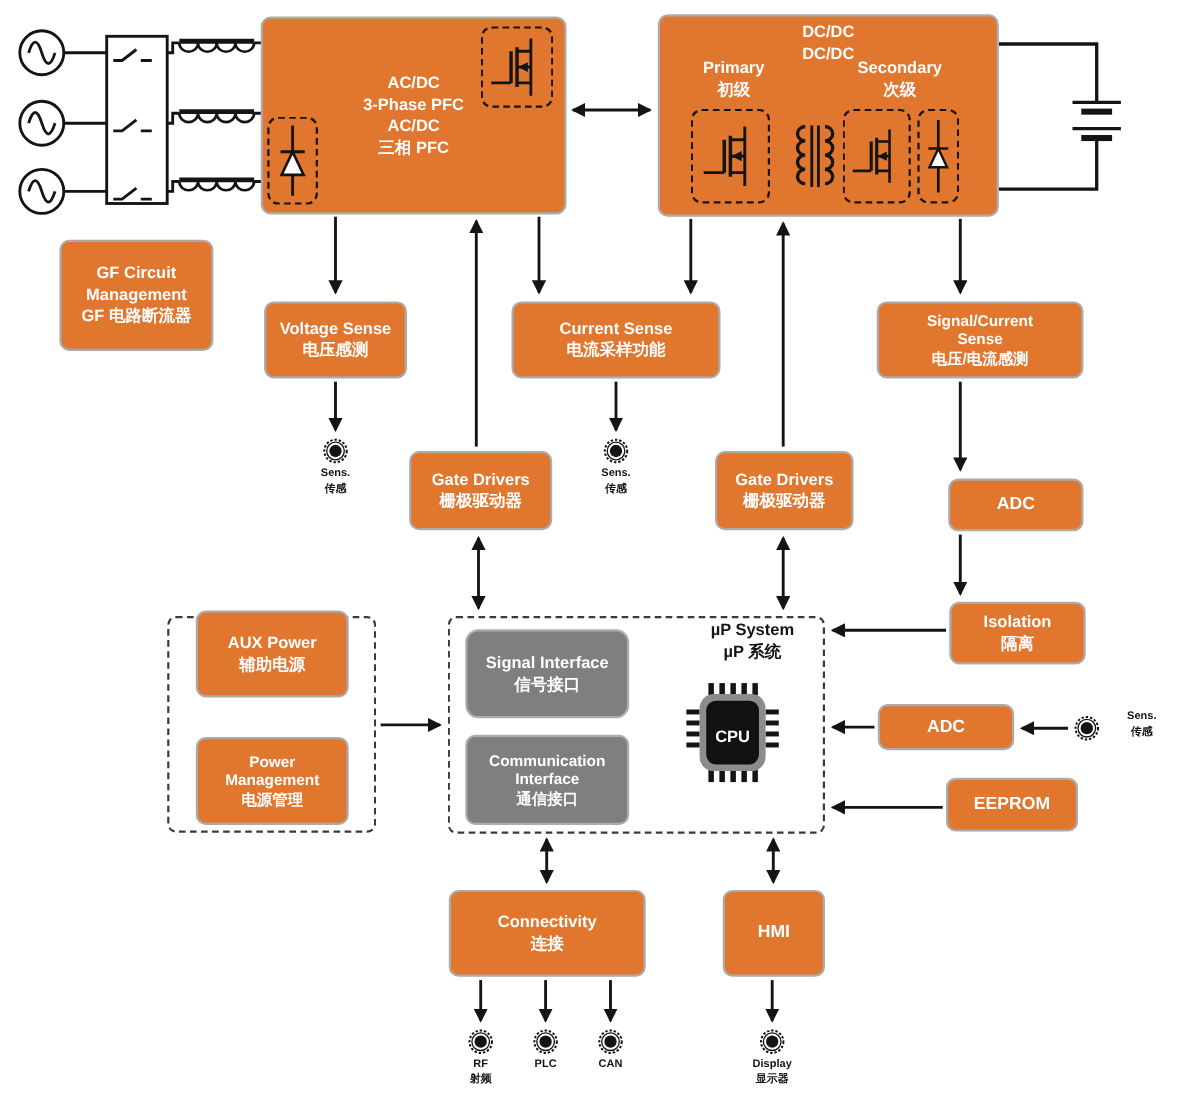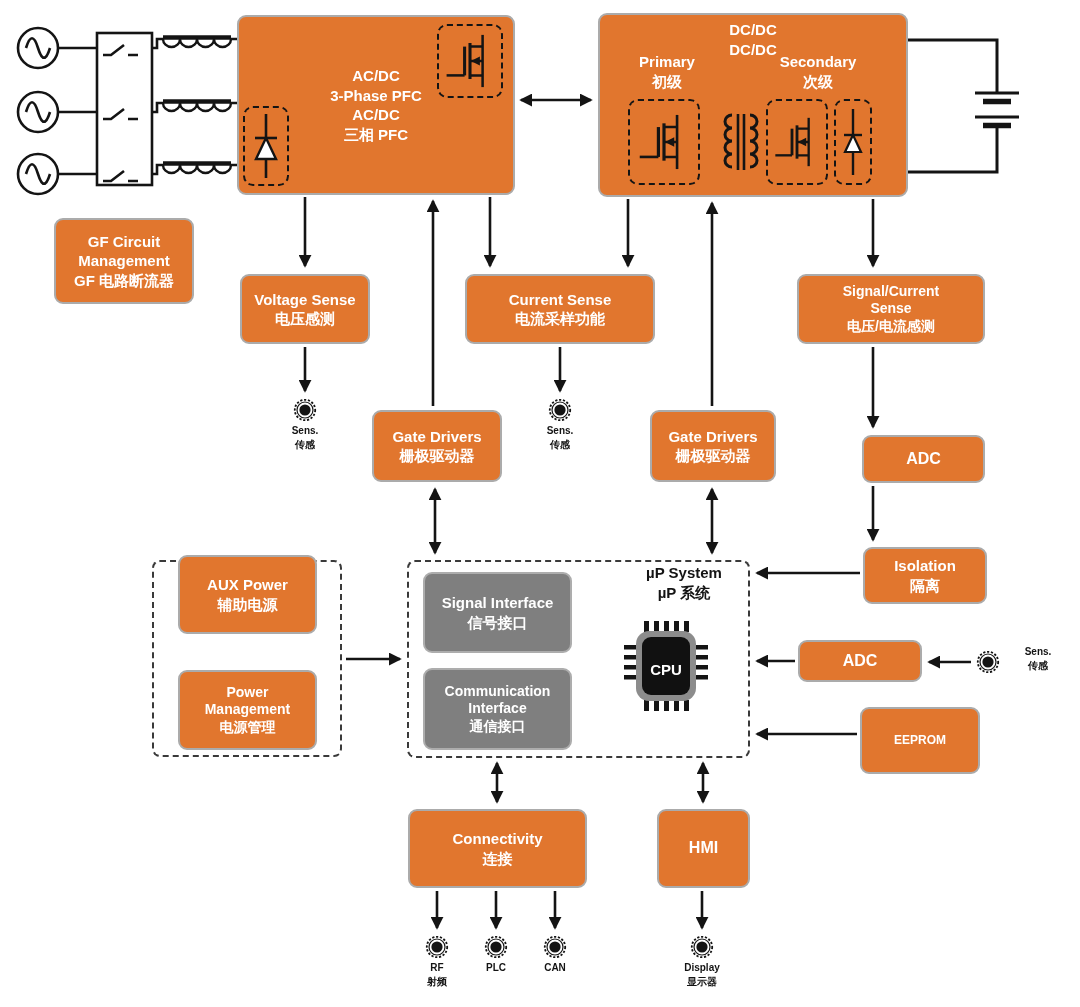--- a/index.html
+++ b/index.html
@@ -168,21 +168,21 @@
     </svg>
   </div>
   <div class="comp-box" style="left:834px;top:99px;width:38px;height:86px;">
     <svg class="icon-svg" width="26" height="72" viewBox="0 0 26 72">
       <path d="M13,3 V69" stroke="#141414" stroke-width="2.4" fill="none"></path>
       <path d="M4,29 H22" stroke="#141414" stroke-width="2.4"></path>
       <polygon points="13,29 5,46 21,46" fill="#fff" stroke="#141414" stroke-width="2.2"></polygon>
     </svg>
   </div>
 
-  <div class="blk" style="left:54px;top:218px;width:140px;height:86px;">
+  <div class="blk" style="left:54px;top:218px;width:140px;height:101px;">
     <div class="ln">GF Circuit</div>
     <div class="ln">Management</div>
     <div class="ln">GF 电路断流器</div>
   </div>
 
   <div class="blk" style="left:240px;top:274px;width:130px;height:70px;">
     <div class="ln">Voltage Sense</div>
     <div class="ln">电压感测</div>
   </div>
   <div class="blk" style="left:465px;top:274px;width:190px;height:70px;">
@@ -207,41 +207,41 @@
   <div class="blk" style="left:862px;top:435px;width:123px;height:48px;font-size:16px;">
     <div class="ln">ADC</div>
   </div>
   <div class="blk" style="left:863px;top:547px;width:124px;height:57px;">
     <div class="ln">Isolation</div>
     <div class="ln">隔离</div>
   </div>
   <div class="blk" style="left:798px;top:640px;width:124px;height:42px;font-size:16px;">
     <div class="ln">ADC</div>
   </div>
-  <div class="blk" style="left:860px;top:707px;width:120px;height:67px;font-size:12px;">
+  <div class="blk" style="left:860px;top:707px;width:120px;height:49px;font-size:16px;">
     <div class="ln">EEPROM</div>
   </div>
 
   <div class="dashed-box" style="left:152px;top:560px;width:190px;height:197px;"></div>
   <div class="blk" style="left:178px;top:555px;width:139px;height:79px;">
     <div class="ln">AUX Power</div>
     <div class="ln">辅助电源</div>
   </div>
   <div class="blk small" style="left:178px;top:670px;width:139px;height:80px;line-height:1.25;">
     <div class="ln">Power</div>
     <div class="ln">Management</div>
     <div class="ln">电源管理</div>
   </div>
 
   <div class="dashed-box" style="left:407px;top:560px;width:343px;height:198px;"></div>
   <div class="lbl" style="left:619px;top:563px;width:130px;font-size:15px;">
     <div class="ln">µP System</div>
     <div class="ln">µP 系统</div>
   </div>
-  <div class="blk gray" style="left:423px;top:572px;width:149px;height:81px;">
+  <div class="blk gray" style="left:423px;top:572px;width:149px;height:81px;border-radius:12px;">
     <div class="ln">Signal Interface</div>
     <div class="ln">信号接口</div>
   </div>
   <div class="blk gray small" style="left:423px;top:668px;width:149px;height:82px;line-height:1.25;">
     <div class="ln">Communication</div>
     <div class="ln">Interface</div>
     <div class="ln">通信接口</div>
   </div>
   <div style="position:absolute;left:611px;top:617px;">
     <svg class="icon-svg" width="110" height="98" viewBox="0 0 110 98">

